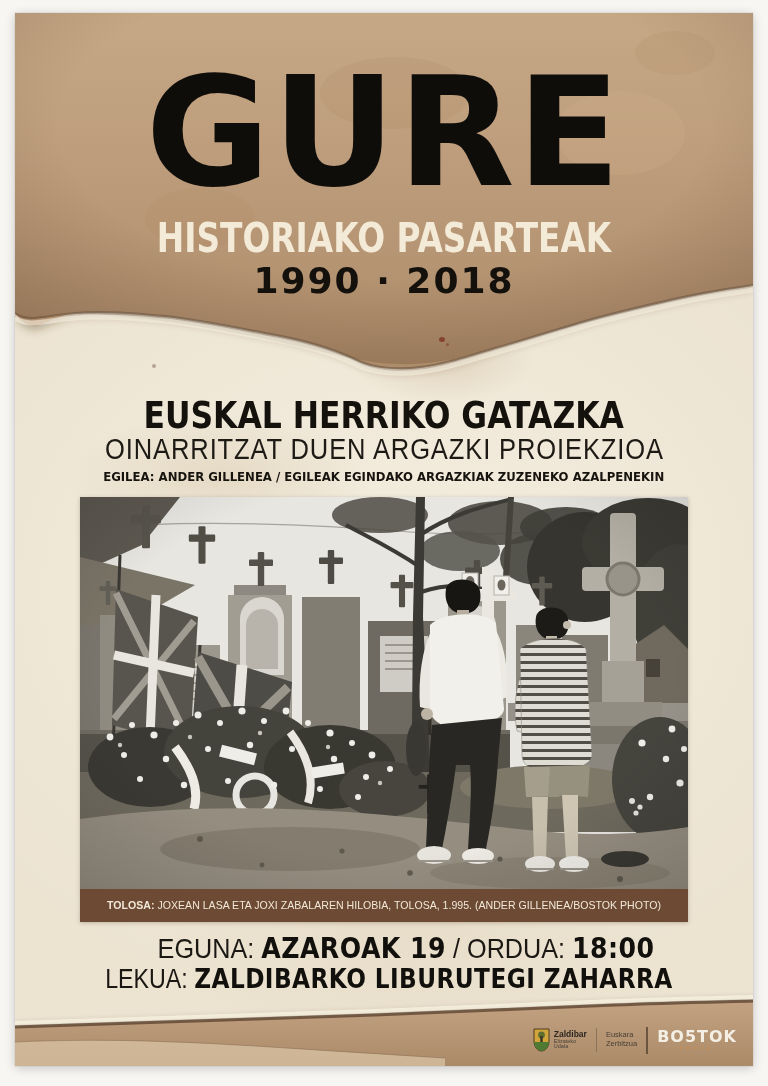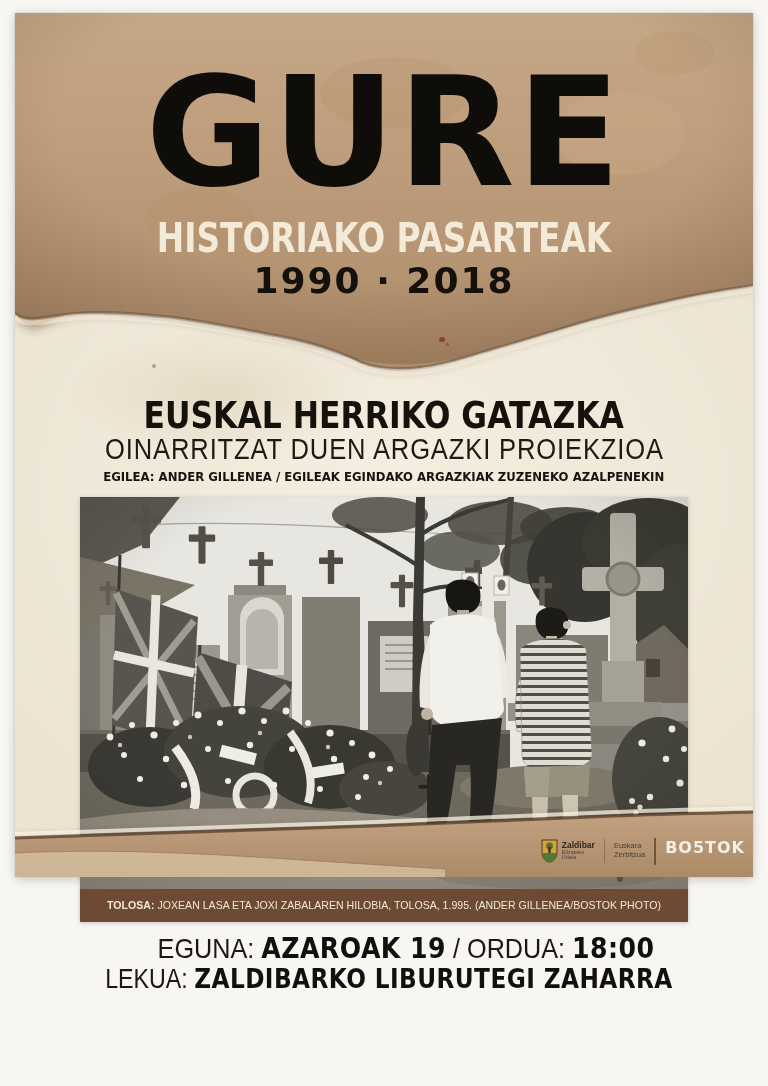--- a/index.html
+++ b/index.html
@@ -2,21 +2,21 @@
 <html><head>
 <meta charset="utf-8">
 <style>
   html,body{margin:0;padding:0;}
   body{
     width:768px;height:1086px;position:relative;overflow:hidden;
     background:#f7f6f3;
     font-family:"Liberation Sans",sans-serif;
   }
   .poster{
-    position:absolute;left:15px;top:13px;width:738px;height:864px;
+    position:absolute;left:15px;top:13px;width:738px;height:1053px;
     background-color:#ece3d1;
     background-image:
       radial-gradient(ellipse 130px 60px at 58% 33%, rgba(186,162,124,.30), transparent 70%),
       radial-gradient(ellipse 220px 90px at 28% 44%, rgba(197,176,140,.28), transparent 70%),
       radial-gradient(ellipse 340px 220px at 52% 84%, rgba(205,186,152,.22), transparent 75%),
       radial-gradient(ellipse 600px 500px at 50% 55%, rgba(255,252,243,.45), transparent 85%);
     box-shadow:0 2px 10px rgba(0,0,0,.20), 0 0 0 1px rgba(0,0,0,.04);
   }
   .abs{position:absolute;}
   .t-center{position:absolute;left:0;width:100%;text-align:center;white-space:nowrap;}
@@ -53,21 +53,21 @@
   .details .lab{font-family:"Liberation Sans",sans-serif;font-weight:400;color:#1b1813;}
   .details .val{font-family:"DejaVu Sans",sans-serif;font-weight:800;color:#12100c;letter-spacing:.5px;}
   .details .sep{font-family:"Liberation Sans",sans-serif;font-weight:400;color:#1b1813;}
 
   .torn-top{left:0;top:0;width:738px;height:372px;pointer-events:none;}
   .torn-bottom{left:0;bottom:0;width:738px;height:80px;pointer-events:none;}
 
   .stain-dot{border-radius:50%;}
 
   .logos{
-    position:absolute;right:8px;bottom:6px;height:40px;
+    position:absolute;right:16px;bottom:6px;height:40px;
     display:flex;align-items:center;gap:9px;z-index:5;
   }
   .logo-zaldibar{display:flex;align-items:center;gap:4px;}
   .zal-text{display:flex;flex-direction:column;line-height:1.05;}
   .zal-name{font-size:8.5px;font-weight:700;color:#2c2620;}
   .zal-sub{font-size:5.5px;color:#4a4238;}
   .vdiv{width:1px;height:24px;background:#6b5742;opacity:.55;}
   .vdiv.thick{width:2px;height:27px;opacity:.75;background:#53402e;}
   .logo-euskara{display:flex;flex-direction:column;line-height:1.15;}
   .eus-line{font-size:7.5px;color:#473f34;}

